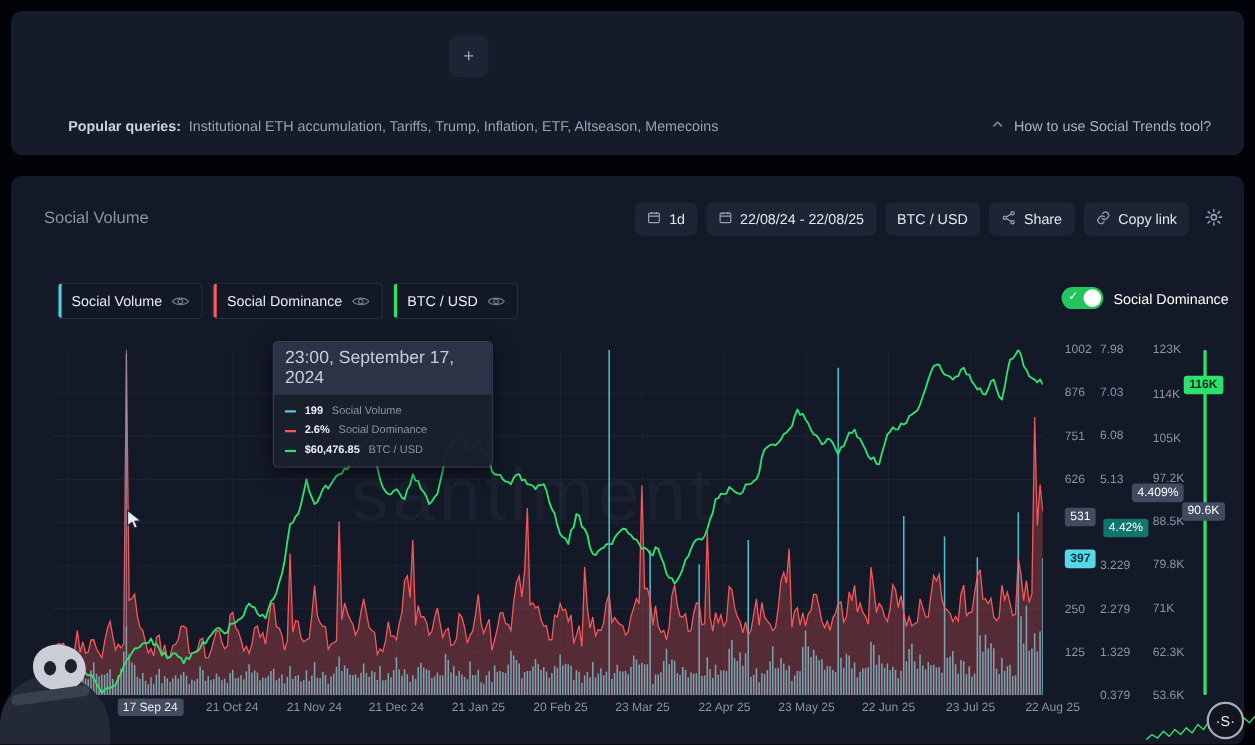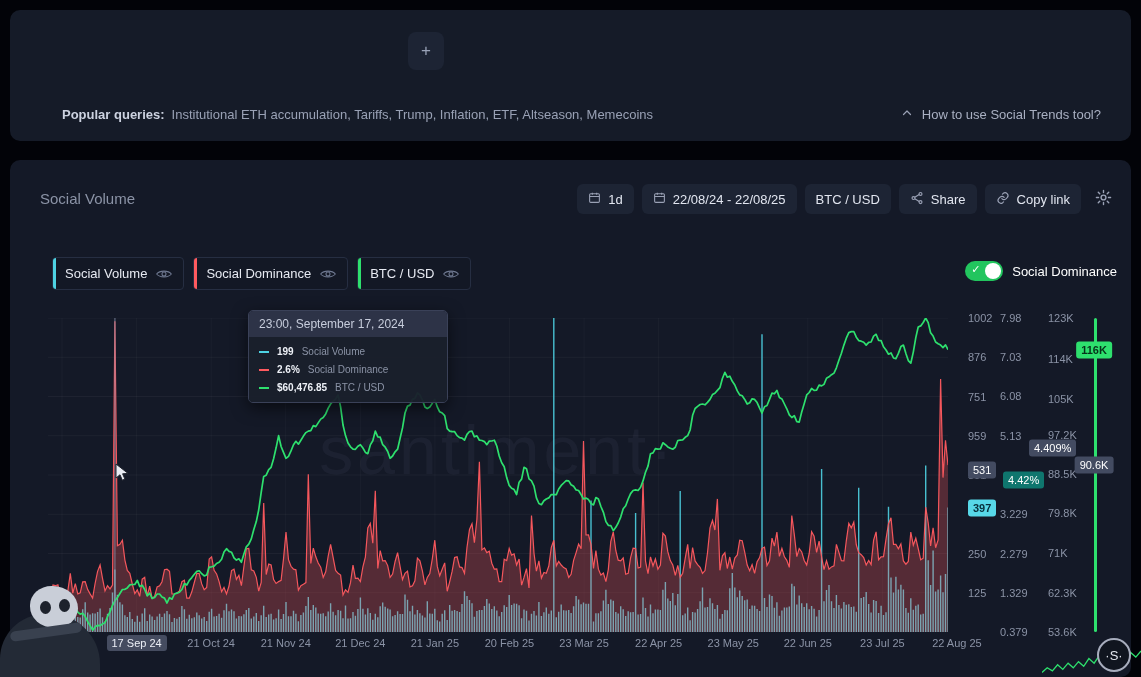--- a/index.html
+++ b/index.html
@@ -60,21 +60,21 @@
   .axisline{position:absolute;left:1084px;top:158px;width:3px;height:314px;background:#2ee06e;border-radius:2px;}
 
   .xrow{position:absolute;left:38px;top:477px;width:950px;height:18px;}
   .xlabel{position:absolute;top:0;width:70px;text-align:center;font-size:11px;color:#8b93a6;white-space:nowrap;}
   .xlabel.hl{color:#eceff6;}
   .xlabel.hl b{background:#454c60;border-radius:3px;padding:2px 5px;font-weight:normal;}
 
   
   .tooltip{position:absolute;left:238px;top:150px;width:198px;z-index:5;border-radius:5px;overflow:hidden;
            border:1px solid #3a4158;box-shadow:0 5px 16px rgba(0,0,0,.55);}
-  .tt-head{background:#2d3347;padding:6px 10px;font-size:12px;color:#c7cddc;}
+  .tt-head{background:#2d3347;padding:6px 10px;font-size:16px;color:#c7cddc;}
   .tt-body{background:rgba(26,31,44,.96);padding:9px 10px;display:flex;flex-direction:column;gap:7px;}
   .tt-row{display:flex;align-items:center;gap:8px;font-size:10px;}
   .tt-dash{width:10px;height:2px;flex:none;}
   .tt-val{color:#edf0f6;font-weight:bold;}
   .tt-lab{color:#8b93a6;}
 
   .cursor{position:absolute;left:104px;top:303px;z-index:6;}
 
   
   .mascot{position:absolute;left:0;top:586px;width:106px;height:91px;z-index:7;}
@@ -217,21 +217,21 @@
           <polyline points="0.0,280.1 2.5,280.6 5.0,267.0 7.4,267.7 9.9,266.8 12.4,279.7 14.9,284.2 17.4,278.2 19.8,273.2 22.3,255.3 24.8,275.1 27.3,265.6 29.8,276.0 32.2,274.8 34.7,263.8 37.2,263.6 39.7,271.6 42.1,275.9 44.6,280.1 47.1,265.5 49.6,253.4 52.1,247.0 54.5,260.4 57.0,272.9 59.5,267.7 62.0,270.9 64.5,267.0 66.9,3.3 69.4,227.7 71.9,226.2 74.4,222.2 76.9,242.1 79.3,252.5 81.8,255.3 84.3,266.0 86.8,275.6 89.3,271.8 91.7,278.3 94.2,261.2 96.7,259.4 99.2,278.2 101.7,268.1 104.1,280.1 106.6,278.5 109.1,268.9 111.6,267.7 114.0,263.7 116.5,251.7 119.0,251.2 121.5,253.2 124.0,275.9 126.4,276.0 128.9,275.0 131.4,273.0 133.9,263.6 136.4,262.3 138.8,280.1 141.3,280.1 143.8,273.8 146.3,264.5 148.8,255.3 151.2,255.5 153.7,265.9 156.2,271.8 158.7,269.5 161.2,241.0 163.6,238.8 166.1,252.3 168.6,255.9 171.1,263.6 173.6,273.7 176.0,269.5 178.5,276.0 181.0,268.0 183.5,252.6 186.0,251.2 188.4,261.4 190.9,257.3 193.4,267.7 195.9,248.5 198.3,230.7 200.8,230.5 203.3,251.9 205.8,253.0 208.3,259.4 210.7,273.1 213.2,264.4 215.7,185.1 218.2,256.6 220.7,246.1 223.1,247.0 225.6,261.6 228.1,265.5 230.6,263.6 233.1,262.4 235.5,240.9 238.0,214.0 240.5,241.7 243.0,248.3 245.5,251.2 247.9,251.8 250.4,272.2 252.9,267.7 255.4,266.2 257.9,264.6 260.3,156.2 262.8,245.4 265.3,230.1 267.8,238.8 270.2,245.0 272.7,249.2 275.2,259.4 277.7,253.8 280.2,238.0 282.6,226.4 285.1,239.3 287.6,252.4 290.1,255.3 292.6,257.1 295.0,277.0 297.5,271.8 300.0,274.4 302.5,264.7 305.0,247.0 307.4,260.3 309.9,260.1 312.4,263.6 314.9,248.9 317.4,238.8 319.8,209.9 322.3,205.4 324.8,225.3 327.3,172.7 329.8,250.5 332.2,232.6 334.7,242.9 337.2,242.6 339.7,247.6 342.1,259.4 344.6,256.1 347.1,243.5 349.6,234.6 352.1,248.7 354.5,261.5 357.0,255.3 359.5,253.1 362.0,268.9 364.5,267.7 366.9,262.8 369.4,240.1 371.9,242.9 374.4,252.8 376.9,266.9 379.3,259.4 381.8,255.6 384.3,240.8 386.8,222.2 389.3,248.4 391.7,257.8 394.2,251.2 396.7,244.9 399.2,273.3 401.7,263.6 404.1,253.4 406.6,239.5 409.1,238.8 411.6,248.9 414.0,249.6 416.5,255.3 419.0,229.2 421.5,211.5 424.0,205.7 426.4,224.6 428.9,201.2 431.4,143.8 433.9,231.9 436.4,229.9 438.8,234.6 441.3,233.2 443.8,245.2 446.3,251.2 448.8,250.9 451.2,263.6 453.7,263.6 456.2,241.3 458.7,242.7 461.2,230.5 463.6,237.1 466.1,235.8 468.6,247.0 471.1,241.0 473.6,267.1 476.0,259.4 478.5,250.6 481.0,270.0 483.5,197.5 486.0,235.3 488.4,253.1 490.9,242.9 493.4,260.0 495.9,254.4 498.3,255.3 500.8,248.0 503.3,229.4 505.8,222.2 508.3,247.9 510.7,243.4 513.2,247.0 515.7,249.6 518.2,251.0 520.7,259.4 523.1,256.3 525.6,242.3 528.1,234.6 530.6,226.0 533.1,230.8 535.5,123.1 538.0,217.0 540.5,216.9 543.0,226.4 545.5,250.4 547.9,232.7 550.4,251.2 552.9,257.0 555.4,255.1 557.9,263.6 560.3,251.6 562.8,223.3 565.3,214.0 567.8,232.5 570.2,242.2 572.7,242.9 575.2,240.0 577.7,256.2 580.2,255.3 582.6,239.7 585.1,230.2 587.6,230.5 590.1,250.0 592.6,249.1 595.0,164.4 597.5,243.0 600.0,255.7 602.5,238.8 605.0,248.0 607.4,241.0 609.9,251.2 612.4,247.0 614.9,215.2 617.4,218.1 619.8,233.7 622.3,242.6 624.8,247.0 627.3,257.4 629.8,247.4 632.2,259.4 634.7,255.2 637.2,240.4 639.7,226.4 642.1,250.5 644.6,229.5 647.1,242.9 649.6,246.6 652.1,249.3 654.5,255.3 657.0,252.6 659.5,234.8 662.0,209.9 664.5,202.3 666.9,212.0 669.4,180.9 671.9,252.3 674.4,237.8 676.9,234.6 679.3,250.5 681.8,239.0 684.3,251.2 686.8,240.1 689.3,236.9 691.7,222.2 694.2,222.7 696.7,234.2 699.2,247.0 701.7,252.7 704.1,246.6 706.6,255.3 709.1,243.7 711.6,239.6 714.0,230.5 716.5,229.1 719.0,247.6 721.5,242.9 724.0,220.1 726.4,228.1 728.9,214.0 731.4,238.4 733.9,230.3 736.4,238.8 738.8,242.3 741.3,249.4 743.8,197.5 746.3,216.7 748.8,238.7 751.2,230.5 753.7,233.9 756.2,242.5 758.7,247.0 761.2,235.5 763.6,213.6 766.1,218.1 768.6,234.4 771.1,223.2 773.6,238.8 776.0,251.7 778.5,242.7 781.0,251.2 783.5,248.9 786.0,247.8 788.4,226.4 790.9,234.4 793.4,242.6 795.9,242.9 798.3,222.8 800.8,205.4 803.3,209.9 805.8,204.1 808.3,226.8 810.7,234.6 813.2,236.7 815.7,239.6 818.2,247.0 820.7,242.4 823.1,246.6 825.6,222.2 828.1,213.9 830.6,241.7 833.1,238.8 835.5,238.6 838.0,221.2 840.5,205.7 843.0,199.7 845.5,226.4 847.9,226.4 850.4,230.7 852.9,225.9 855.4,242.9 857.9,246.2 860.3,243.4 862.8,214.0 865.3,227.2 867.8,220.2 870.2,230.5 872.7,241.8 875.2,240.2 877.7,189.2 880.2,204.8 882.6,228.0 885.1,209.9 887.6,229.8 890.1,221.9 892.6,61.1 895.0,159.6 897.5,122.4 900.0,147.1" stroke="#ff5a5f" stroke-width="1.2" fill="none" opacity="0.95"></polyline>
           <polyline points="0.0,289.6 2.5,287.8 5.0,281.3 7.4,280.5 9.9,276.2 12.4,277.4 14.9,276.0 17.4,279.9 19.8,284.2 22.3,285.0 24.8,291.5 27.3,289.4 29.8,294.1 32.2,296.1 34.7,295.3 37.2,298.6 39.7,303.5 42.1,307.6 44.6,312.2 47.1,308.9 49.6,307.3 52.1,307.7 54.5,305.9 57.0,304.7 59.5,298.6 62.0,293.9 64.5,287.3 66.9,282.8 69.4,279.6 71.9,275.5 74.4,271.5 76.9,271.3 79.3,269.9 81.8,266.9 84.3,266.5 86.8,266.5 89.3,262.4 91.7,268.5 94.2,267.2 96.7,271.5 99.2,277.8 101.7,275.1 104.1,280.5 106.6,279.5 109.1,276.0 111.6,276.0 114.0,279.0 116.5,280.1 119.0,285.0 121.5,279.7 124.0,281.2 126.4,276.0 128.9,275.1 131.4,274.2 133.9,271.5 136.4,265.6 138.8,267.0 141.3,262.4 143.8,259.6 146.3,256.2 148.8,253.4 151.2,252.8 153.7,255.7 156.2,257.9 158.7,257.0 161.2,249.1 163.6,248.8 166.1,248.1 168.6,245.5 171.1,244.3 173.6,241.3 176.0,233.9 178.5,230.7 181.0,233.4 183.5,234.2 186.0,239.8 188.4,242.1 190.9,240.8 193.4,244.3 195.9,235.9 198.3,228.8 200.8,226.2 203.3,220.9 205.8,211.5 208.3,203.6 210.7,192.0 213.2,174.4 215.7,158.4 218.2,157.2 220.7,151.6 223.1,149.3 225.6,140.7 228.1,129.8 230.6,117.6 233.1,128.5 235.5,134.4 238.0,140.3 240.5,138.3 243.0,132.9 245.5,126.7 247.9,123.3 250.4,126.2 252.9,122.2 255.4,118.1 257.9,114.6 260.3,113.1 262.8,112.6 265.3,107.6 267.8,108.6 270.2,104.9 272.7,101.1 275.2,99.5 277.7,95.9 280.2,90.1 282.6,86.0 285.1,83.1 287.6,81.1 290.1,76.9 292.6,88.8 295.0,107.0 297.5,117.6 300.0,125.0 302.5,128.8 305.0,131.2 307.4,131.3 309.9,128.3 312.4,126.7 314.9,130.0 317.4,134.4 319.8,135.7 322.3,126.9 324.8,122.8 327.3,113.1 329.8,118.9 332.2,119.2 334.7,126.7 337.2,129.2 339.7,133.5 342.1,140.3 344.6,138.0 347.1,133.8 349.6,131.2 352.1,120.3 354.5,109.9 357.0,95.0 359.5,88.1 362.0,87.1 364.5,81.4 366.9,80.4 369.4,75.0 371.9,76.9 374.4,82.0 376.9,89.0 379.3,90.5 381.8,89.1 384.3,85.3 386.8,81.4 389.3,88.9 391.7,93.8 394.2,95.0 396.7,97.6 399.2,110.7 401.7,113.1 404.1,113.6 406.6,113.7 409.1,117.6 411.6,119.7 414.0,120.1 416.5,122.2 419.0,116.4 421.5,113.5 424.0,113.1 426.4,118.8 428.9,117.9 431.4,122.2 433.9,122.5 436.4,123.6 438.8,126.7 441.3,123.1 443.8,123.0 446.3,122.2 448.8,128.0 451.2,138.0 453.7,144.8 456.2,148.8 458.7,159.6 461.2,167.4 463.6,170.2 466.1,171.6 468.6,176.5 471.1,164.2 473.6,161.1 476.0,149.3 478.5,150.7 481.0,160.9 483.5,162.9 486.0,168.1 488.4,179.9 490.9,185.5 493.4,186.7 495.9,182.8 498.3,181.0 500.8,179.9 503.3,176.6 505.8,176.5 508.3,176.6 510.7,171.0 513.2,167.4 515.7,165.0 518.2,162.7 520.7,162.9 523.1,166.7 525.6,168.3 528.1,171.9 530.6,172.5 533.1,176.6 535.5,181.0 538.0,180.1 540.5,181.6 543.0,185.5 545.5,186.9 547.9,179.5 550.4,181.0 552.9,188.5 555.4,194.3 557.9,203.6 560.3,207.3 562.8,207.6 565.3,212.7 567.8,209.3 570.2,205.0 572.7,199.1 575.2,190.8 577.7,187.8 580.2,181.0 582.6,175.6 585.1,172.5 587.6,171.9 590.1,172.5 592.6,169.3 595.0,162.9 597.5,154.3 600.0,148.1 602.5,135.7 605.0,134.9 607.4,130.7 609.9,131.2 612.4,130.8 614.9,124.8 617.4,126.7 619.8,128.9 622.3,130.3 624.8,131.2 627.3,129.3 629.8,122.5 632.2,122.2 634.7,121.9 637.2,119.3 639.7,117.6 642.1,112.0 644.6,97.3 647.1,90.5 649.6,88.4 652.1,86.5 654.5,86.0 657.0,86.8 659.5,84.4 662.0,81.4 664.5,76.6 666.9,75.3 669.4,72.4 671.9,69.7 674.4,60.5 676.9,54.3 679.3,59.2 681.8,58.2 684.3,63.3 686.8,67.0 689.3,72.9 691.7,76.9 694.2,77.8 696.7,81.4 699.2,86.0 701.7,84.7 704.1,80.8 706.6,81.4 709.1,84.6 711.6,90.2 714.0,95.0 716.5,88.8 719.0,87.5 721.5,81.4 724.0,75.1 726.4,75.8 728.9,72.4 731.4,79.5 733.9,80.9 736.4,86.0 738.8,90.8 741.3,96.9 743.8,99.5 746.3,97.7 748.8,103.7 751.2,104.1 753.7,94.0 756.2,85.7 758.7,76.9 761.2,74.5 763.6,70.5 766.1,72.4 768.6,72.2 771.1,67.0 773.6,67.9 776.0,66.4 778.5,60.2 781.0,58.8 783.5,56.7 786.0,55.1 788.4,49.8 790.9,42.2 793.4,35.3 795.9,27.1 798.3,20.2 800.8,14.6 803.3,13.6 805.8,13.5 808.3,19.2 810.7,22.6 813.2,23.2 815.7,24.3 818.2,27.1 820.7,24.4 823.1,24.0 825.6,18.1 828.1,16.3 830.6,22.4 833.1,22.6 835.5,28.8 838.0,32.0 840.5,36.2 843.0,34.9 845.5,40.0 847.9,40.7 850.4,35.4 852.9,28.6 855.4,27.1 857.9,35.4 860.3,42.6 862.8,45.2 865.3,34.1 867.8,19.6 870.2,9.0 872.7,7.9 875.2,4.5 877.7,0.0 880.2,4.6 882.6,14.7 885.1,18.1 887.6,24.0 890.1,25.7 892.6,27.1 895.0,29.6 897.5,26.9 900.0,31.7" stroke="#2ee06e" stroke-width="1.7" fill="none" stroke-linejoin="round"></polyline>
           <line x1="66.94214876033058" x2="66.94214876033058" y1="0" y2="314" stroke="#8f9ab5" stroke-width="1" opacity="0.75"></line>
         </svg>
       </div>
 
     <div class="axiscol axisv" id="axis-volume">
         <div class="tick" style="top: 0px;">1002</div>
         <div class="tick" style="top: 39.485px;">876</div>
         <div class="tick" style="top: 78.6567px;">751</div>
-        <div class="tick" style="top: 117.828px;">959</div>
+        <div class="tick" style="top: 117.828px;">626</div>
         <div class="tick" style="top: 157px;">501</div>
         <div class="tick" style="top: 235.657px;">250</div>
         <div class="tick" style="top: 274.828px;">125</div>
         <div class="badge grey" style="top: 152px;">531</div>
         <div class="badge cyan" style="top: 189.591px;">397</div>
       </div>
     <div class="axiscol axisd" id="axis-dominance">
         <div class="tick" style="top: 0px;">7.98</div>
         <div class="tick" style="top: 39.2448px;">7.03</div>
         <div class="tick" style="top: 78.4897px;">6.08</div>

